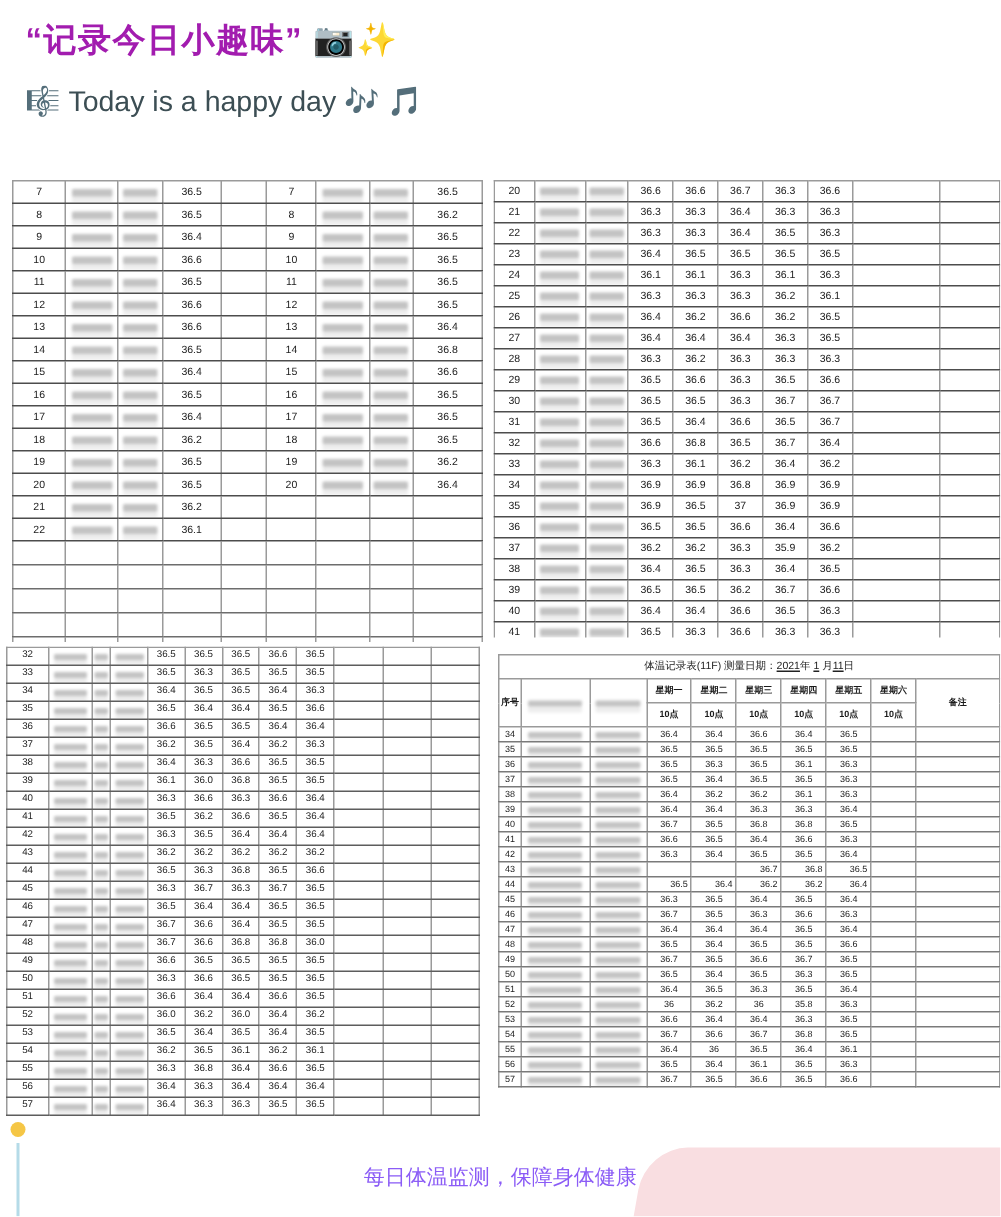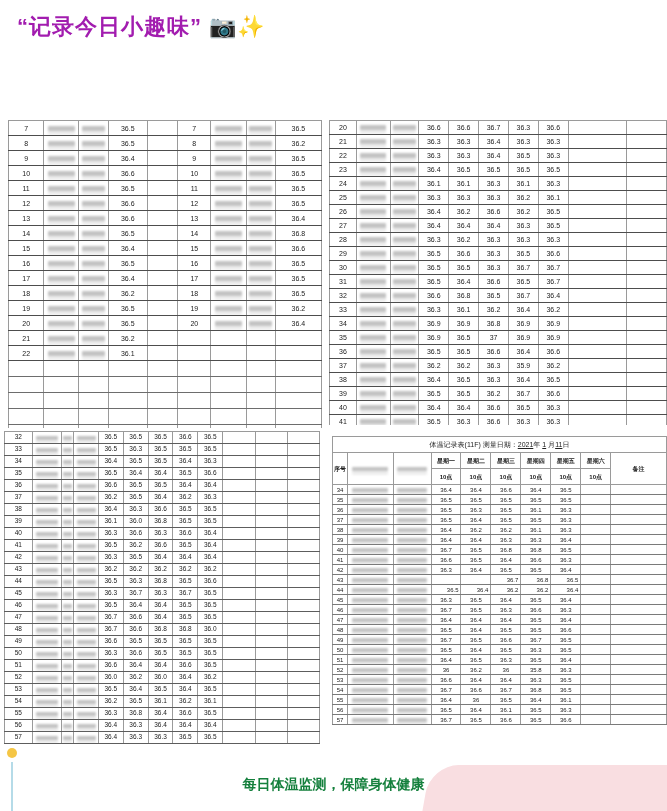--- a/index.html
+++ b/index.html
@@ -33,32 +33,33 @@
             border:1px solid #9a9a9a;border-bottom:none;}
   .t4-title u{text-decoration:underline;}
 
   .smudge{display:block;margin:2px auto;width:80%;height:5px;background:#c3c3c3;border-radius:1px;
           filter:blur(1.2px);box-shadow:0 4px 0 rgba(0,0,0,0.07);}
   .t3 .smudge{height:4px;margin:1px auto;}
   .t4 .smudge{height:4px;margin:1px auto;}
 
   
   .footer-text{position:absolute;top:776px;left:0;right:0;text-align:center;
-               font-size:14px;font-weight:bold;color:#15803d;z-index:3;}
+               font-size:14px;font-weight:normal;color:#8b5cf6;z-index:3;}
   .dot{position:absolute;left:7px;top:748px;width:10px;height:10px;border-radius:50%;background:#f5c645;}
   .vline{position:absolute;left:11px;top:762px;width:2px;height:49px;background:#b5dbe8;}
   .pink{position:absolute;right:-26px;bottom:-8px;width:272px;height:54px;background:#f9dee1;
         transform:skewX(-10deg);transform-origin:100% 100%;border-radius:28px 0 0 0;z-index:1;}
 </style>
 </head>
 <body>
 
 <div class="page">
 
   <div class="title">“记录今日小趣味” 📷✨</div>
+  <div class="subtitle">🎼 Today is a happy day 🎶 🎵</div>
 
   <div class="shot shot-tl">
     <table class="t1">
       <colgroup>
         <col style="width:36px">
           <col style="width:36px">
           <col style="width:30px">
           <col style="width:40px">
         <col style="width:31px">
           <col style="width:34px">

